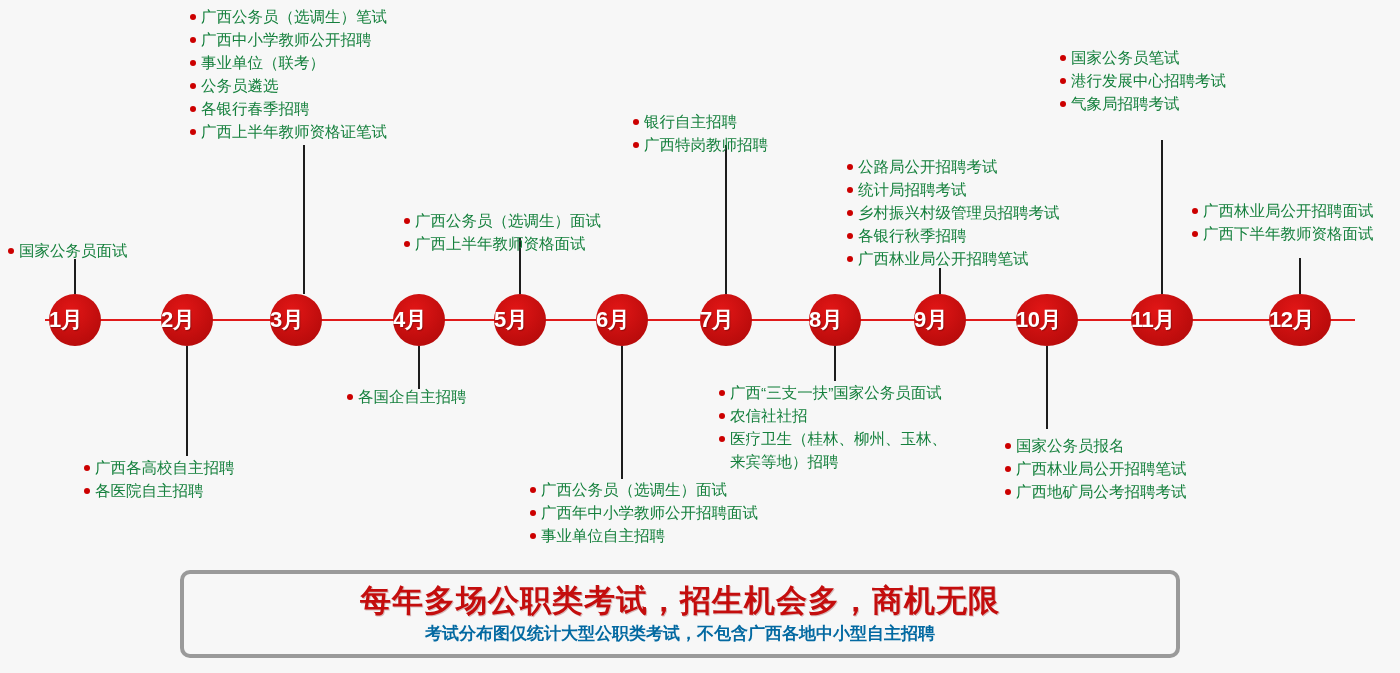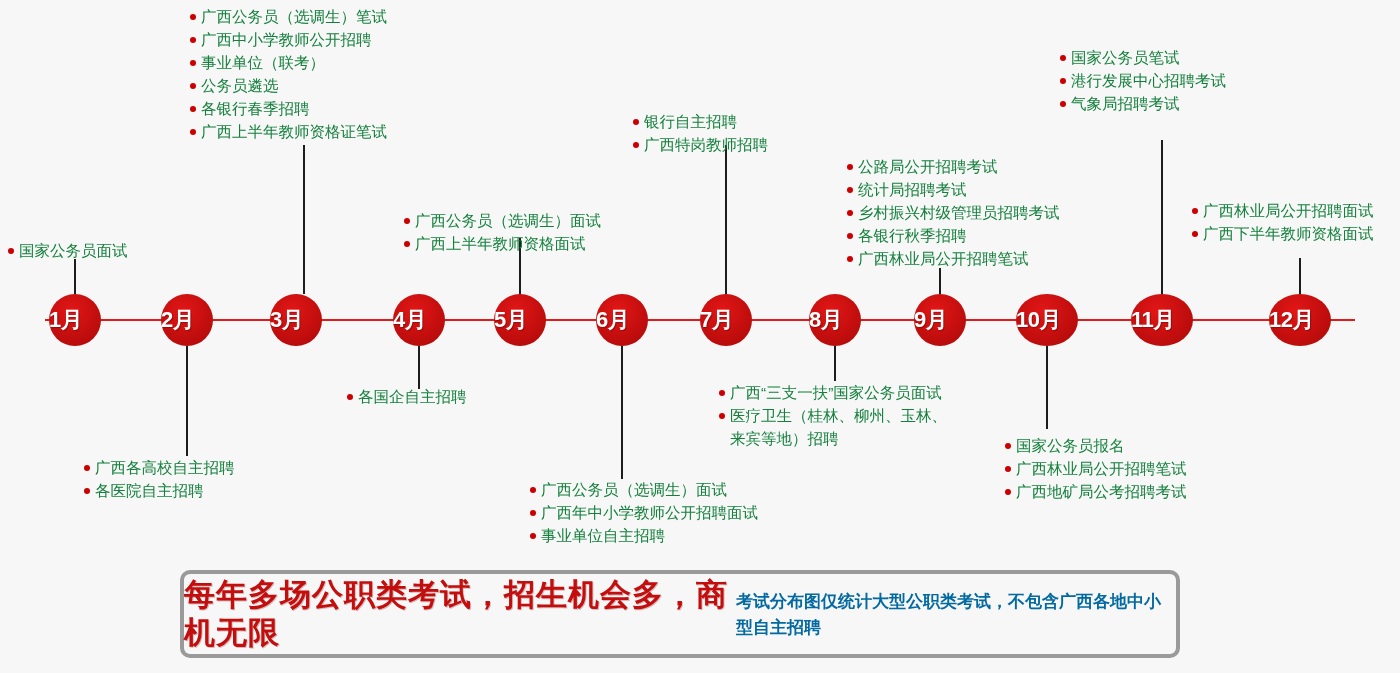--- a/index.html
+++ b/index.html
@@ -102,21 +102,21 @@
   .banner {
     position: absolute;
     left: 180px;
     top: 570px;
     width: 1000px;
     height: 88px;
     border: 4px solid #9a9a9a;
     border-radius: 10px;
     background: #f7f7f7;
     display: flex;
-    flex-direction: row;
+    flex-direction: column;
     align-items: center;
     justify-content: center;
   }
   .banner-title {
     color: #c40d0d;
     font-size: 31px;
     font-weight: bold;
     letter-spacing: 1px;
     line-height: 38px;
     text-shadow: 1px 1px 0 rgba(120,0,0,.25);
@@ -235,20 +235,21 @@
     <ul>
       <li>广西公务员（选调生）面试</li>
       <li>广西年中小学教师公开招聘面试</li>
       <li>事业单位自主招聘</li>
     </ul>
   </div>
 
   <div class="label-block" style="left:719px; top:381px;">
     <ul>
       <li>广西“三支一扶”国家公务员面试</li>
+      <li>农信社社招</li>
       <li>医疗卫生（桂林、柳州、玉林、</li>
       <li class="cont">来宾等地）招聘</li>
     </ul>
   </div>
 
   <div class="label-block" style="left:1005px; top:434px;">
     <ul>
       <li>国家公务员报名</li>
       <li>广西林业局公开招聘笔试</li>
       <li>广西地矿局公考招聘考试</li>

